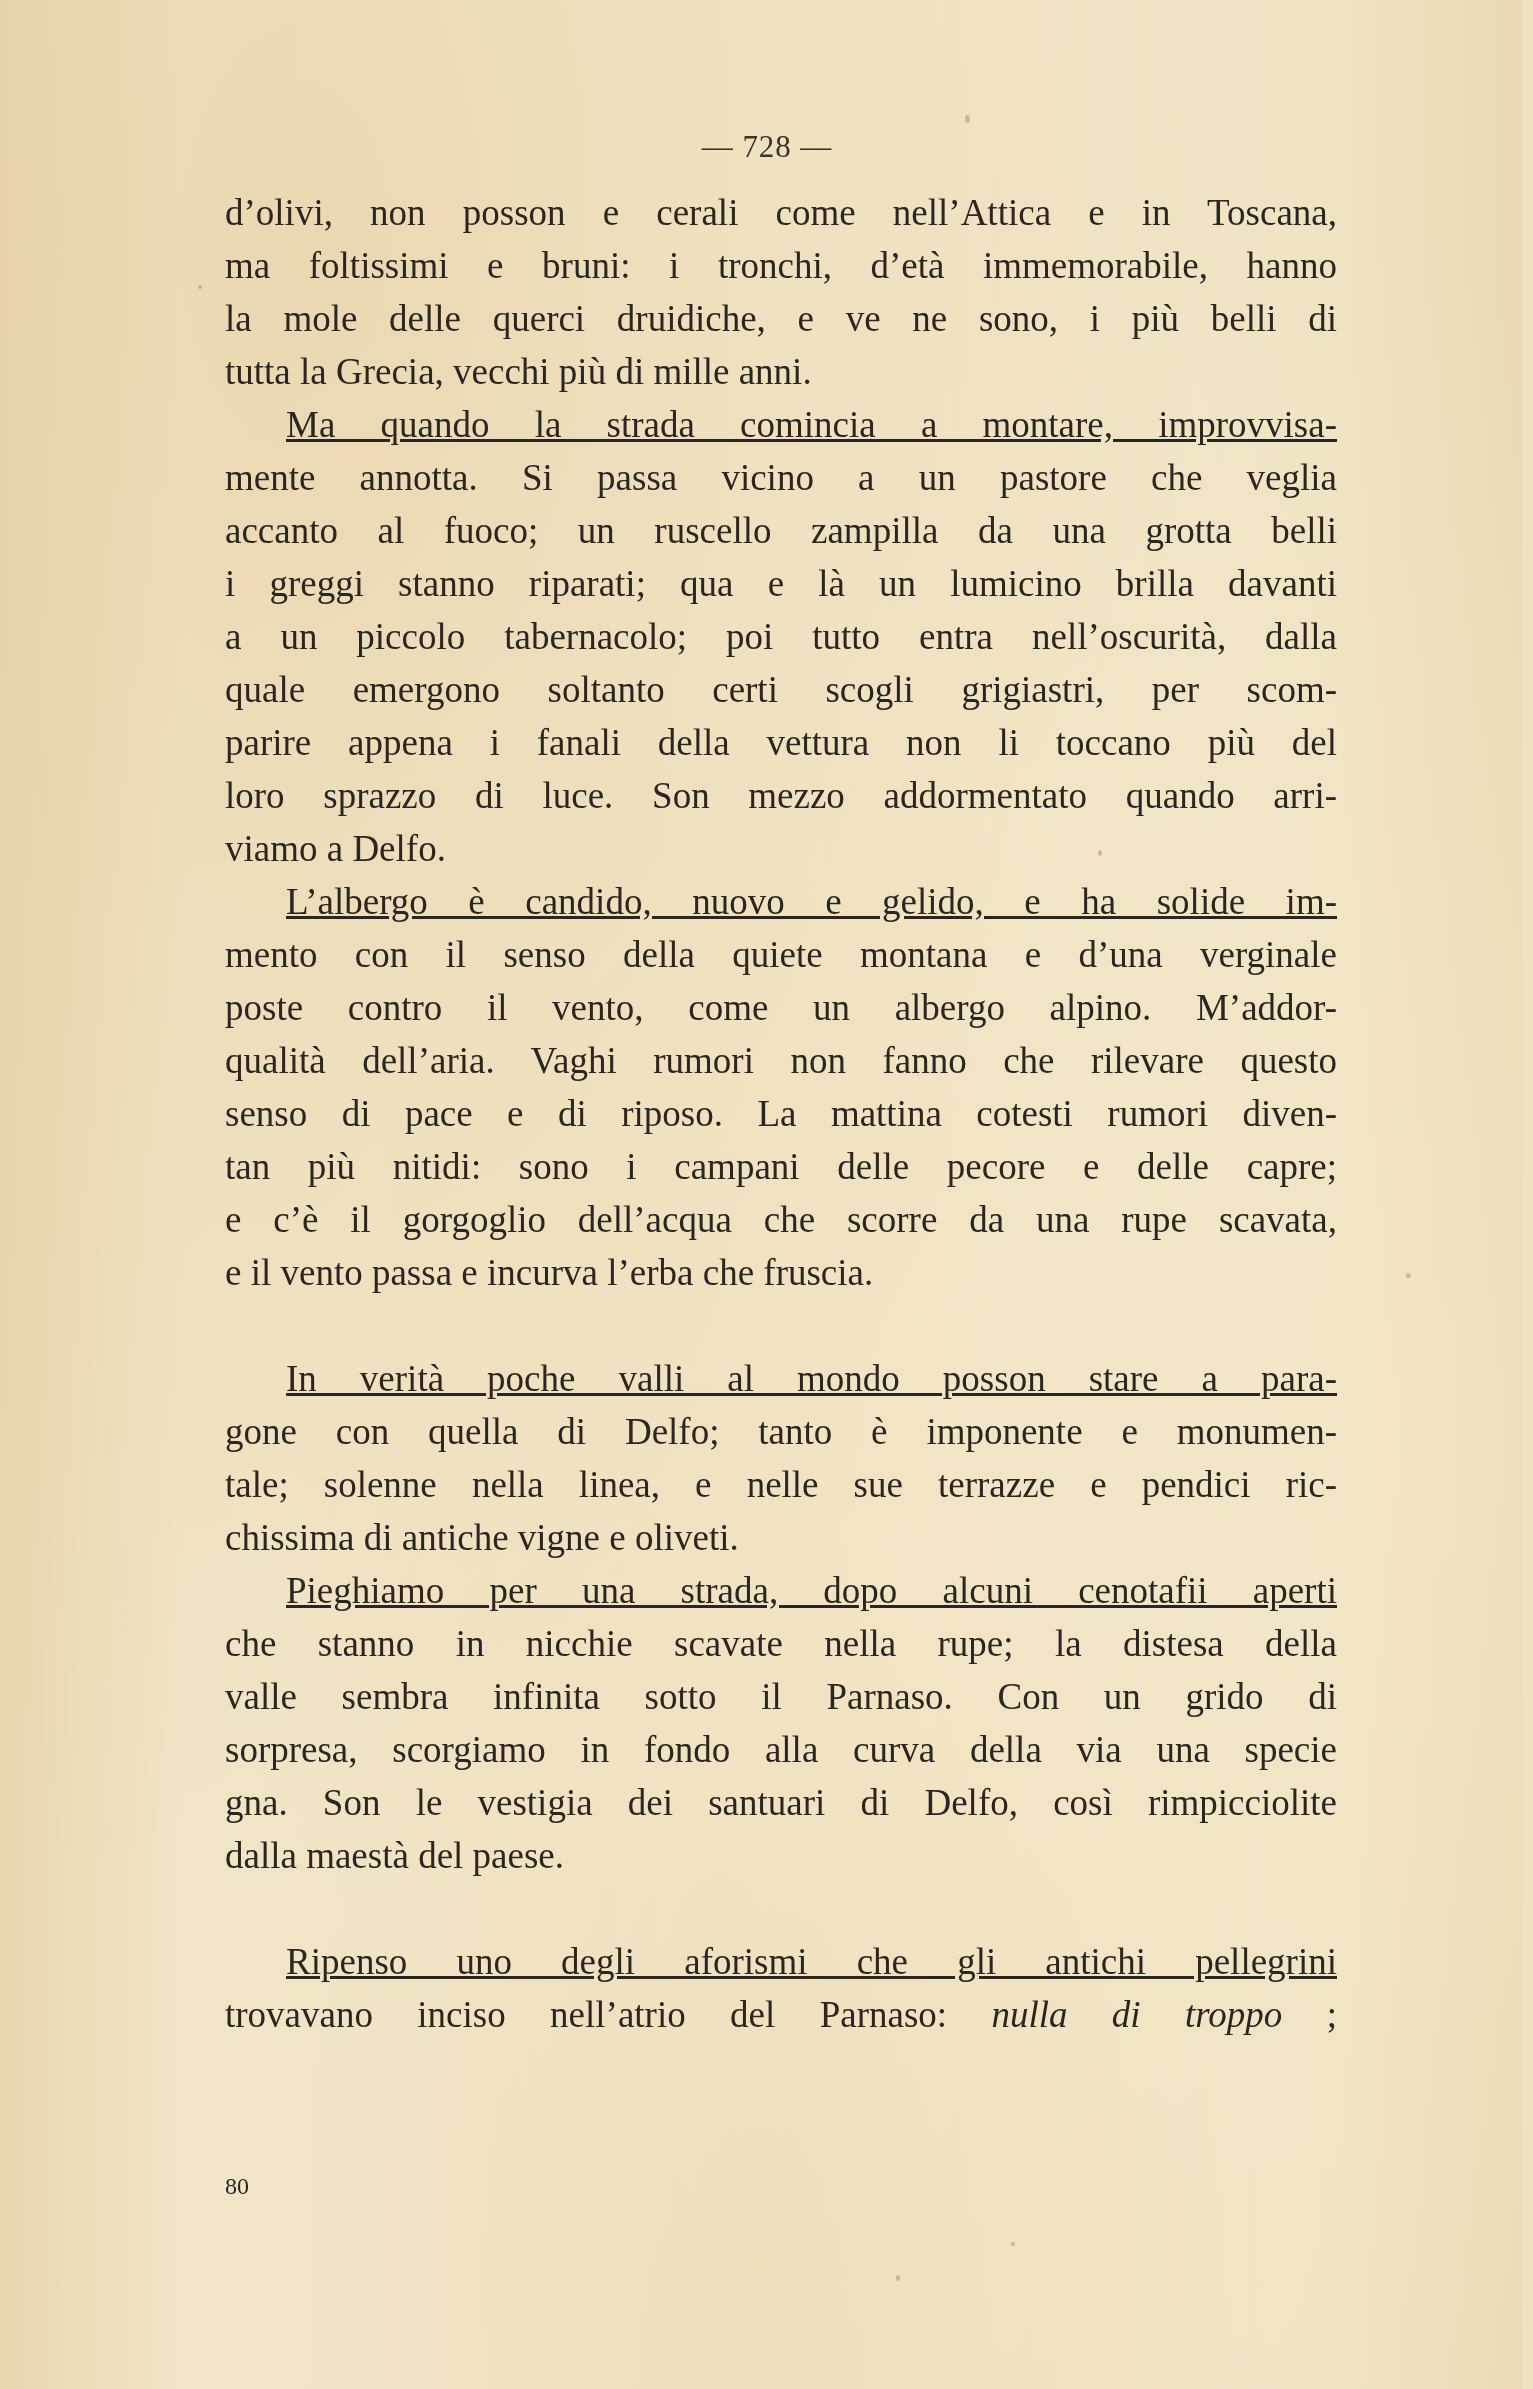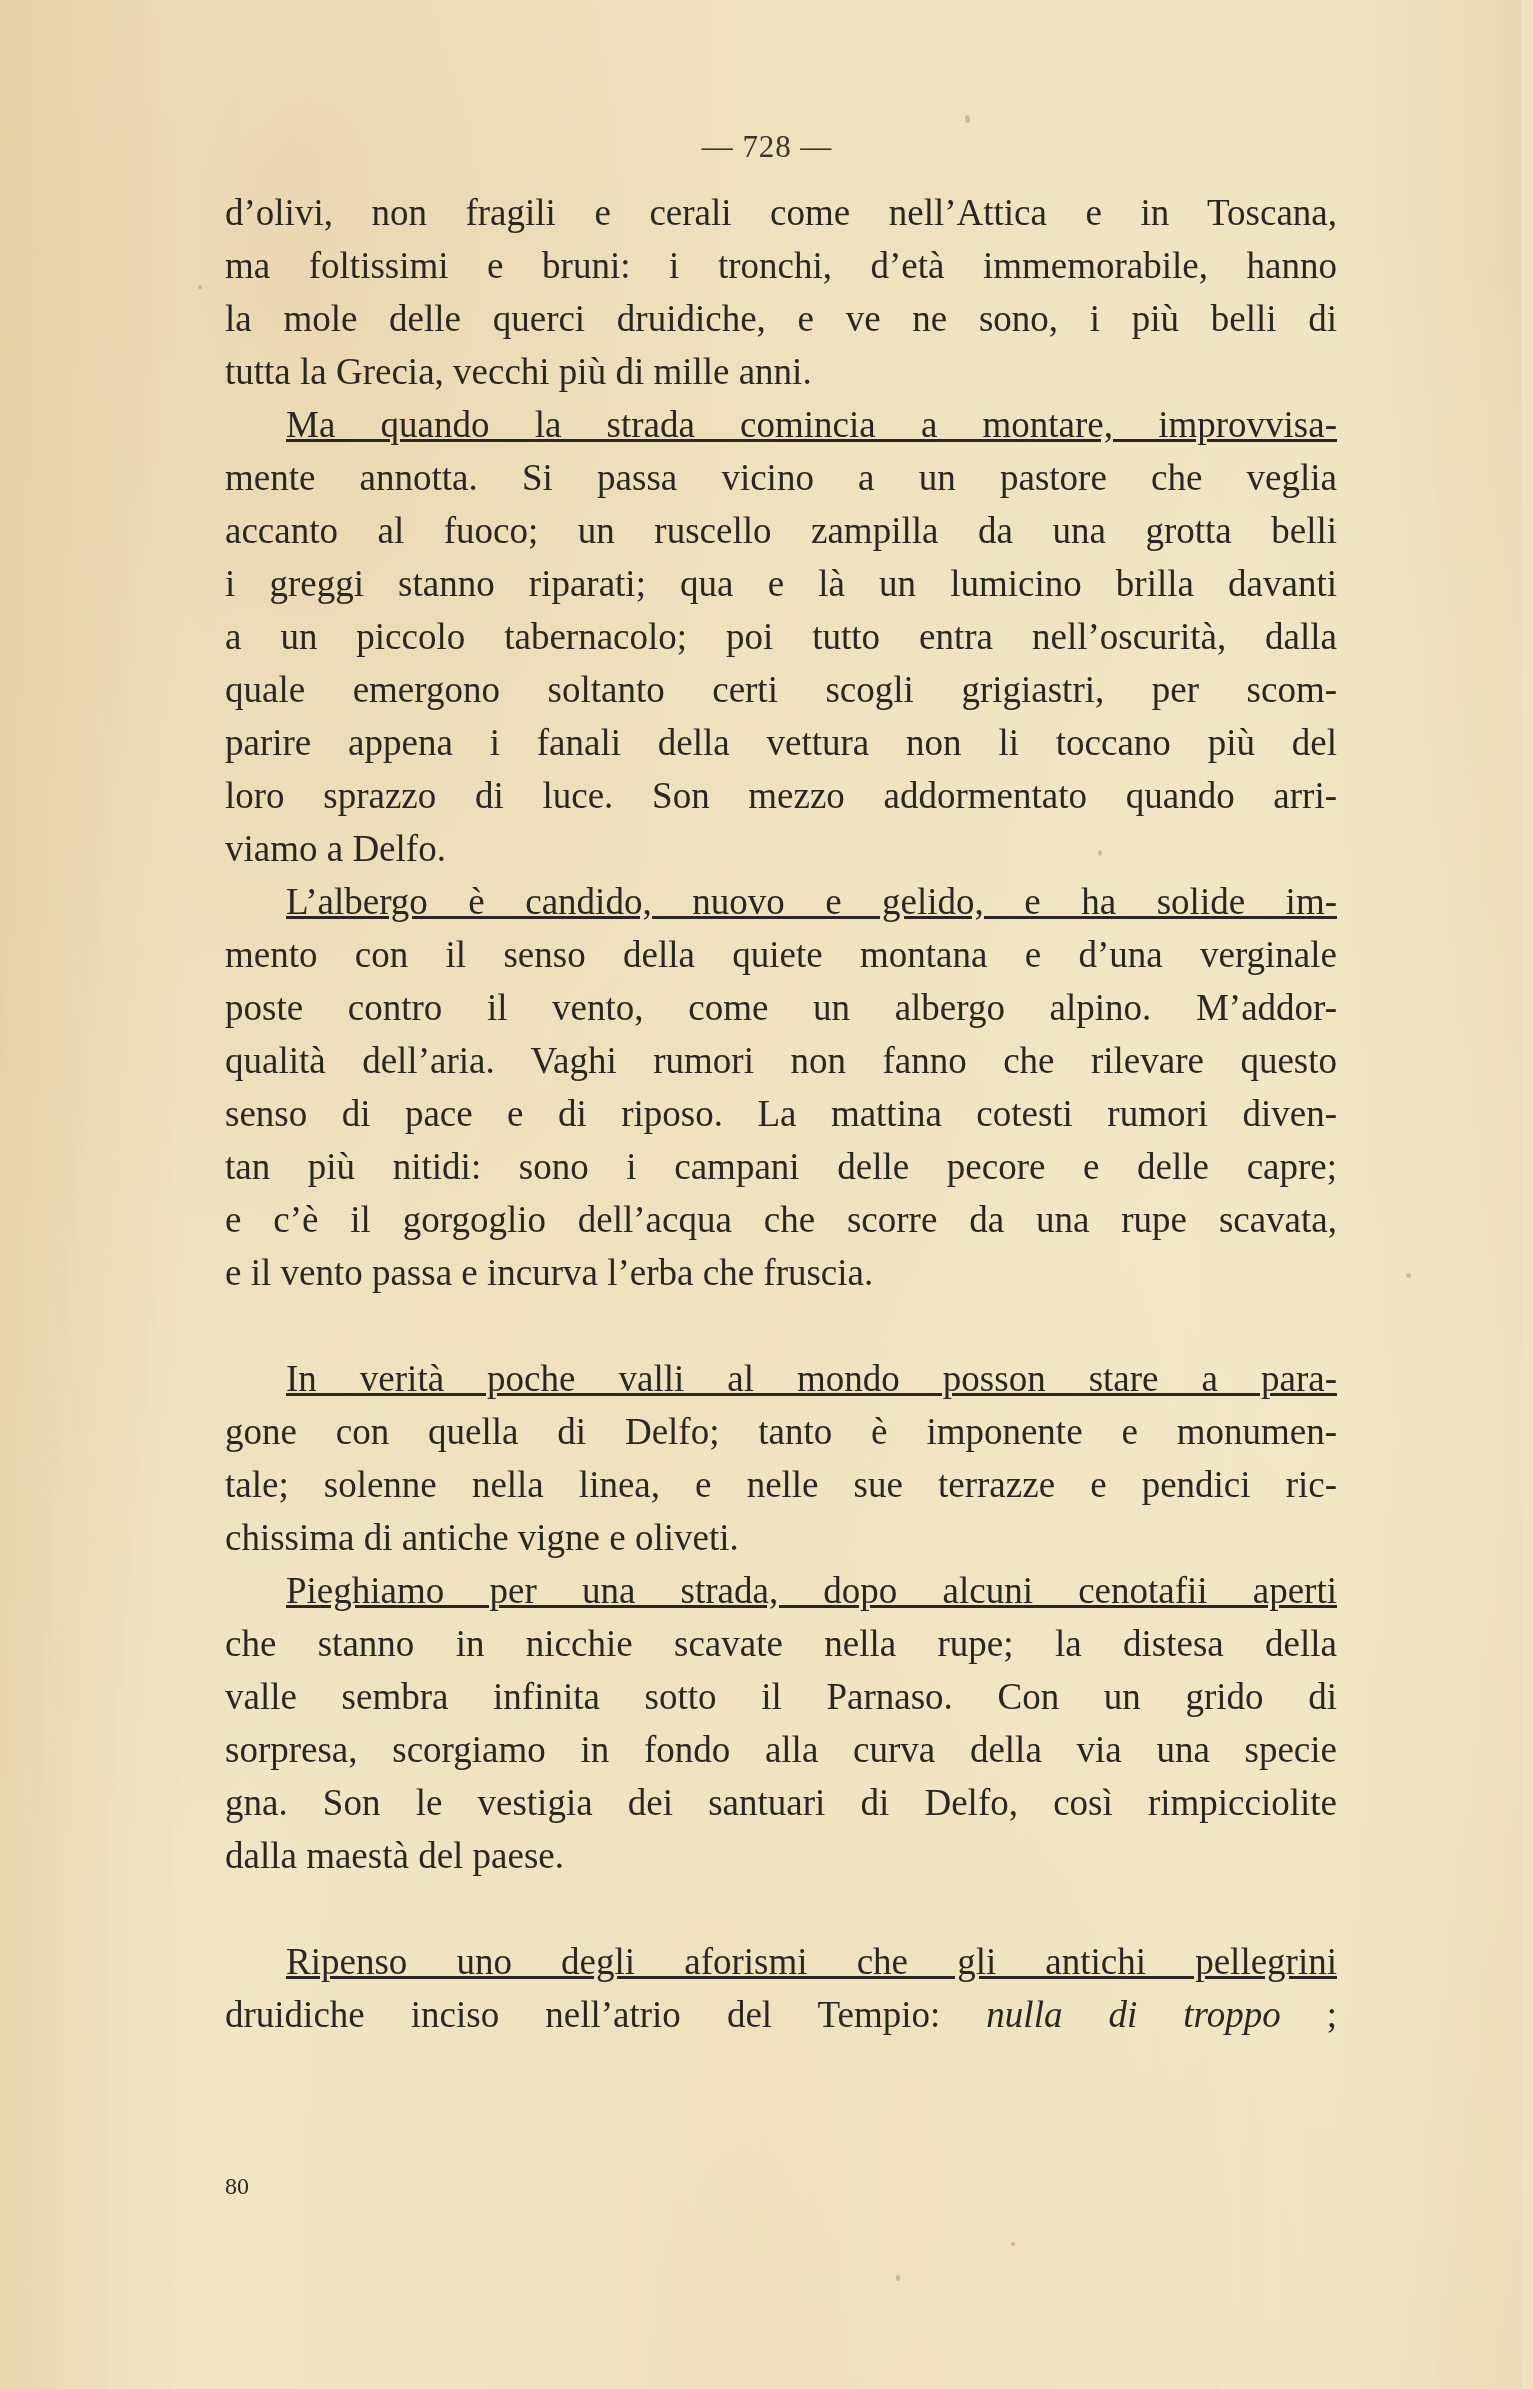--- a/index.html
+++ b/index.html
@@ -82,21 +82,21 @@
 </head>
 <body>
 
 <div class="page">
 
   <div class="folio">— 728 —</div>
 
   <div class="text-block">
 
     <div>
-      <span class="line">d’olivi, non fragili e cerali come nell’Attica e in Toscana,</span>
+      <span class="line">d’olivi, non posson e cerali come nell’Attica e in Toscana,</span>
       <span class="line">ma foltissimi e bruni: i tronchi, d’età immemorabile, hanno</span>
       <span class="line">la mole delle querci druidiche, e ve ne sono, i più belli di</span>
       <span class="line last">tutta la Grecia, vecchi più di mille anni.</span>
     </div>
 
     <div>
       <span class="line indent">Ma quando la strada comincia a montare, improvvisa-</span>
       <span class="line">mente annotta. Si passa vicino a un pastore che veglia</span>
       <span class="line">accanto al fuoco; un ruscello zampilla da una grotta belli</span>
       <span class="line">i greggi stanno riparati; qua e là un lumicino brilla davanti</span>
@@ -133,21 +133,21 @@
       <span class="line">valle sembra infinita sotto il Parnaso. Con un grido di</span>
       <span class="line">sorpresa, scorgiamo in fondo alla curva della via una specie</span>
       <span class="line">gna. Son le vestigia dei santuari di Delfo, così rimpicciolite</span>
       <span class="line last">dalla maestà del paese.</span>
     </div>
 
     <span class="gap"></span>
 
     <div>
       <span class="line indent">Ripenso uno degli aforismi che gli antichi pellegrini</span>
-      <span class="line"><span>druidiche inciso nell’atrio del Tempio: </span><span class="em">nulla di troppo</span><span> ;</span></span>
+      <span class="line"><span>trovavano inciso nell’atrio del Parnaso: </span><span class="em">nulla di troppo</span><span> ;</span></span>
     </div>
 
   </div>
 
   <div class="signature">80</div>
 
   <span class="speck" style="left:965px;top:115px;width:4.6px;height:8.3px;"></span>
   <span class="speck" style="left:198px;top:285px;width:3.7px;height:3.7px;"></span>
   <span class="speck" style="left:1098px;top:850px;width:3.7px;height:5.5px;"></span>
   <span class="speck" style="left:1406px;top:1273px;width:4.6px;height:4.6px;"></span>

